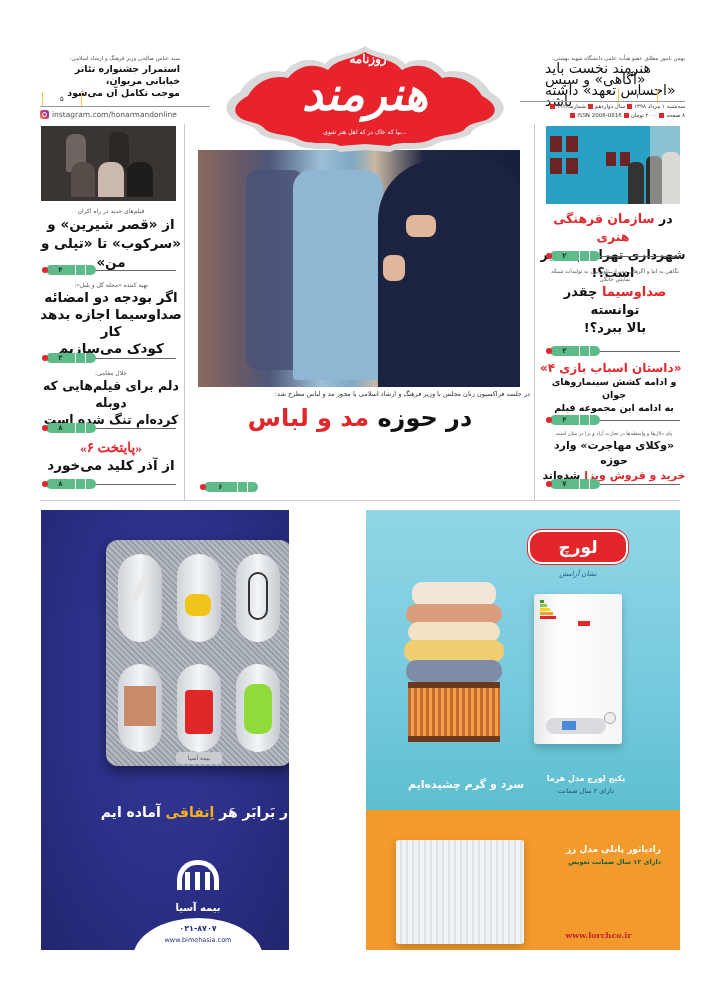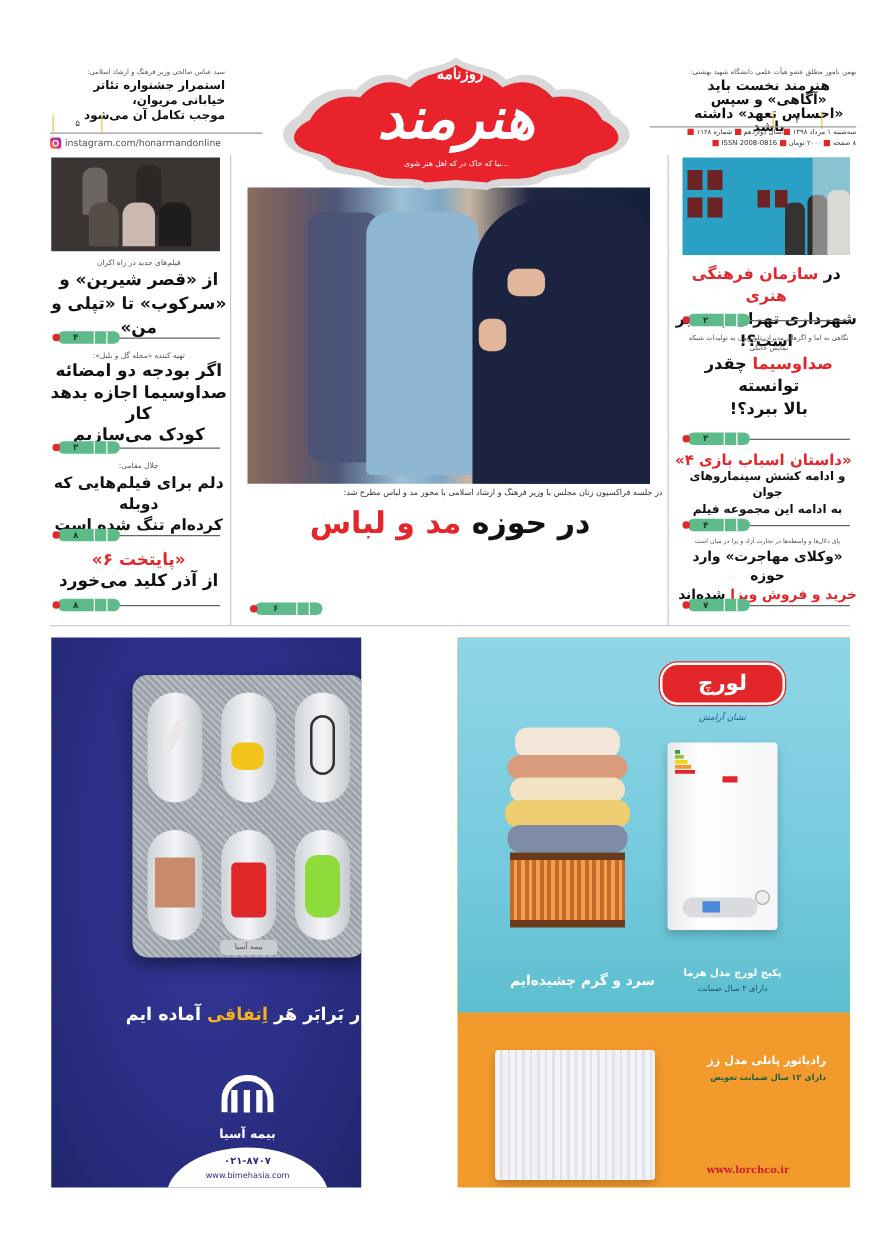--- a/index.html
+++ b/index.html
@@ -34,21 +34,21 @@
 <div class="hr" style="left:40px;top:106px;width:170px;"></div>
 <div class="abs" style="left:40px;top:108px;width:170px;height:12px;direction:ltr;display:flex;align-items:center;gap:3px;">
   <span style="width:9px;height:9px;border-radius:2.5px;background:linear-gradient(45deg,#f9a13a,#d3307a,#7a3bc5);display:inline-block;position:relative;">
     <span style="position:absolute;left:2px;top:2px;width:5px;height:5px;border:1px solid #fff;border-radius:50%;"></span>
   </span>
   <span style="font-size:7.5px;color:#555;">instagram.com/honarmandonline</span>
 </div>
 
 <div class="abs" style="left:545px;top:54px;width:140px;">
   <div class="kicker" style="text-align:right;font-size:5.5px;">بهمن نامور مطلق عضو هیأت علمی دانشگاه شهید بهشتی:</div>
-  <div style="font-weight:bold;font-size:11px;line-height:11px;text-align:center;color:#111;">
+  <div style="font-weight:normal;font-size:14px;line-height:11px;text-align:left;color:#111;">
     <div>هنرمند نخست باید «آگاهی» و سپس</div>
     <div>«احساس تعهد» داشته باشد</div>
   </div>
 </div>
 <div class="pagebox" style="left:618px;top:89px;width:40px;">۲</div>
 <div class="hr" style="left:520px;top:101px;width:165px;"></div>
 <div class="abs meta" style="left:520px;top:102px;width:165px;">
   <div><span>سه‌شنبه ۱ مرداد ۱۳۹۸</span><span class="sq"></span><span>سال دوازدهم</span><span class="sq"></span><span>شماره ۱۱۲۸</span><span class="sq"></span></div>
   <div><span>۸ صفحه</span><span class="sq"></span><span>۲۰۰۰ تومان</span><span class="sq"></span><span>ISSN 2008-0816</span><span class="sq"></span></div>
 </div>
@@ -126,21 +126,21 @@
   <span class="dot"></span>
     <span class="pill">
       <span class="seg" style="width:30px;">۸</span>
       <span class="seg" style="width:10px;"></span>
       <span class="seg" style="width:10px;border:none;"></span>
     </span>
     <span class="line"></span>
 </div>
 
 <div class="abs" style="left:40px;top:440px;width:142px;">
-  <div class="hl red" style="line-height:16px;">«پایتخت ۶»</div>
+  <div class="hl red" style="line-height:16px;font-family:Liberation Serif, serif;">«پایتخت ۶»</div>
   <div class="hl" style="line-height:18px;">از آذر کلید می‌خورد</div>
 </div>
 <div class="pager" style="left:42px;top:479px;width:134px;">
   <span class="dot"></span>
     <span class="pill">
       <span class="seg" style="width:30px;">۸</span>
       <span class="seg" style="width:10px;"></span>
       <span class="seg" style="width:10px;border:none;"></span>
     </span>
     <span class="line"></span>

